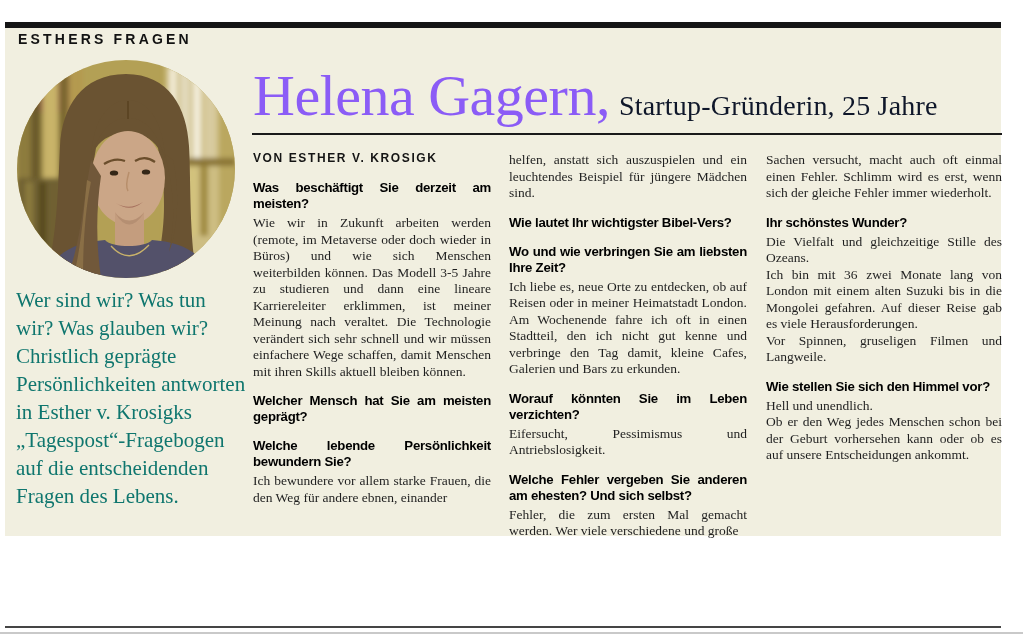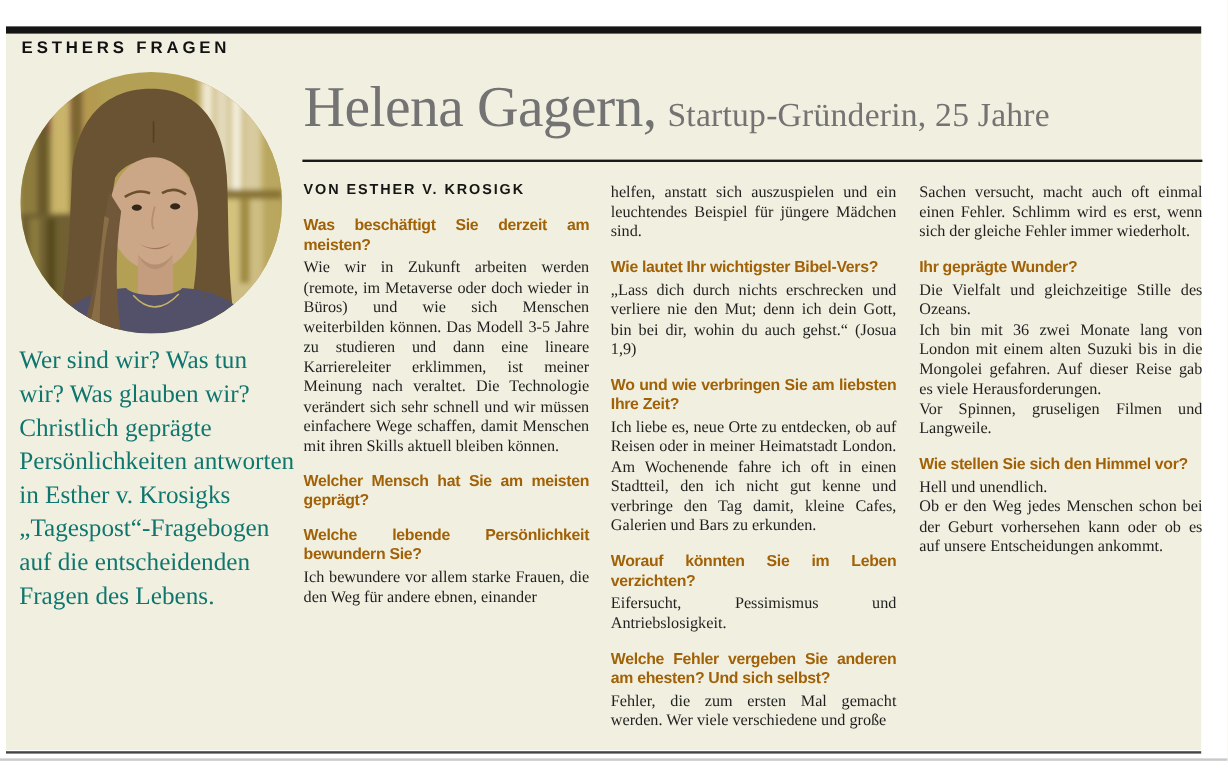--- a/index.html
+++ b/index.html
@@ -4,54 +4,54 @@
 <style>
   html,body{margin:0;padding:0;}
   body{
     width:1023px;height:640px;background:#ffffff;
     font-family:"Liberation Serif", serif;
     position:relative;overflow:hidden;
     -webkit-font-smoothing:antialiased;
   }
   .page{position:absolute;inset:0;}
   .sheet{
-    position:absolute;left:5px;top:22px;width:996px;height:603px;
+    position:absolute;left:5px;top:22px;width:996px;height:514px;
     background:#f1efe0;border-top:6px solid #151515;box-sizing:border-box;
   }
   .kicker{
     position:absolute;left:13px;top:3px;
     font-family:"Liberation Sans", sans-serif;font-weight:bold;
     font-size:14px;letter-spacing:3.2px;color:#121212;
   }
   .portrait{position:absolute;left:12px;top:32px;}
   .intro{
     position:absolute;left:11px;top:258px;width:230px;
     font-family:"Liberation Serif", serif;
     font-size:21px;line-height:28px;color:#0f766e;
   }
   .title{
     position:absolute;left:248px;top:34px;white-space:nowrap;
     font-family:"Liberation Serif", serif;
   }
-  .title .name{font-size:48px;color:#737373;letter-spacing:-0.5px;}
-  .title .role{font-size:28px;color:#737373;margin-left:9px;letter-spacing:0.2px;}
+  .title .name{font-size:58px;color:#8b5cf6;letter-spacing:-0.5px;}
+  .title .role{font-size:28px;color:#0f172a;margin-left:9px;letter-spacing:0.2px;}
   .rule{position:absolute;left:247px;top:105px;width:750px;height:2px;background:#1a1a1a;}
   .byline{
     position:absolute;left:248px;top:123px;
     font-family:"Liberation Sans", sans-serif;font-weight:bold;
     font-size:12px;letter-spacing:1.6px;color:#151515;
   }
   .col{position:absolute;width:238px;top:124px;}
   .col1{left:248px;top:152px;}
   .col2{left:504px;}
   .col3{left:761px;width:236px;}
   .q{
     font-family:"Liberation Sans", sans-serif;font-weight:bold;
     font-size:13.2px;line-height:16px;letter-spacing:-0.25px;
-    color:#a16207;margin:13px 0 3px 0;text-align:justify;
+    color:#000000;margin:13px 0 3px 0;text-align:justify;
   }
   .a{
     font-family:"Liberation Serif", serif;
     font-size:13.5px;line-height:16.5px;color:#1f1f1f;
     margin:0;text-align:justify;
   }
   .col > :first-child{margin-top:0;}
   .brule-dark{position:absolute;left:5px;top:626px;width:996px;height:2px;background:#454545;}
   .brule-light{position:absolute;left:0;top:632px;width:1023px;height:2px;background:#c9c9c9;}
 </style>
@@ -130,31 +130,30 @@
     <div class="col col1">
         <div class="q">Was beschäftigt Sie derzeit am meisten?</div>
         <div class="a">Wie wir in Zukunft arbeiten werden (remote, im Metaverse oder doch wieder in Büros) und wie sich Menschen weiterbilden können. Das Modell 3-5 Jahre zu studieren und dann eine lineare Karriereleiter erklimmen, ist meiner Meinung nach veraltet. Die Technologie verändert sich sehr schnell und wir müssen einfachere Wege schaffen, damit Menschen mit ihren Skills aktuell bleiben können.</div>
         <div class="q">Welcher Mensch hat Sie am meisten geprägt?</div>
         <div class="q">Welche lebende Persönlichkeit bewundern Sie?</div>
         <div class="a">Ich bewundere vor allem starke Frauen, die den Weg für andere ebnen, einander</div>
       </div>
     <div class="col col2">
         <div class="a">helfen, anstatt sich auszuspielen und ein leuchtendes Beispiel für jüngere Mädchen sind.</div>
         <div class="q">Wie lautet Ihr wichtigster Bibel-Vers?</div>
-        <div class="a">„Lass dich durch nichts erschrecken und verliere nie den Mut; denn ich dein Gott, bin bei dir, wohin du auch gehst.“ (Josua 1,9)</div>
         <div class="q">Wo und wie verbringen Sie am liebsten Ihre Zeit?</div>
         <div class="a">Ich liebe es, neue Orte zu entdecken, ob auf Reisen oder in meiner Heimatstadt London. Am Wochenende fahre ich oft in einen Stadtteil, den ich nicht gut kenne und verbringe den Tag damit, kleine Cafes, Galerien und Bars zu erkunden.</div>
         <div class="q">Worauf könnten Sie im Leben verzichten?</div>
         <div class="a">Eifersucht, Pessimismus und Antriebslosigkeit.</div>
         <div class="q">Welche Fehler vergeben Sie anderen am ehesten? Und sich selbst?</div>
         <div class="a">Fehler, die zum ersten Mal gemacht werden. Wer viele verschiedene und große</div>
       </div>
     <div class="col col3">
         <div class="a">Sachen versucht, macht auch oft einmal einen Fehler. Schlimm wird es erst, wenn sich der gleiche Fehler immer wiederholt.</div>
-        <div class="q">Ihr geprägte Wunder?</div>
+        <div class="q">Ihr schönstes Wunder?</div>
         <div class="a">Die Vielfalt und gleichzeitige Stille des Ozeans.</div>
         <div class="a">Ich bin mit 36 zwei Monate lang von London mit einem alten Suzuki bis in die Mongolei gefahren. Auf dieser Reise gab es viele Herausforderungen.</div>
         <div class="a">Vor Spinnen, gruseligen Filmen und Langweile.</div>
         <div class="q">Wie stellen Sie sich den Himmel vor?</div>
         <div class="a">Hell und unendlich.</div>
         <div class="a">Ob er den Weg jedes Menschen schon bei der Geburt vorhersehen kann oder ob es auf unsere Entscheidungen ankommt.</div>
       </div>
   </div>
 
   <div class="brule-dark"></div>

